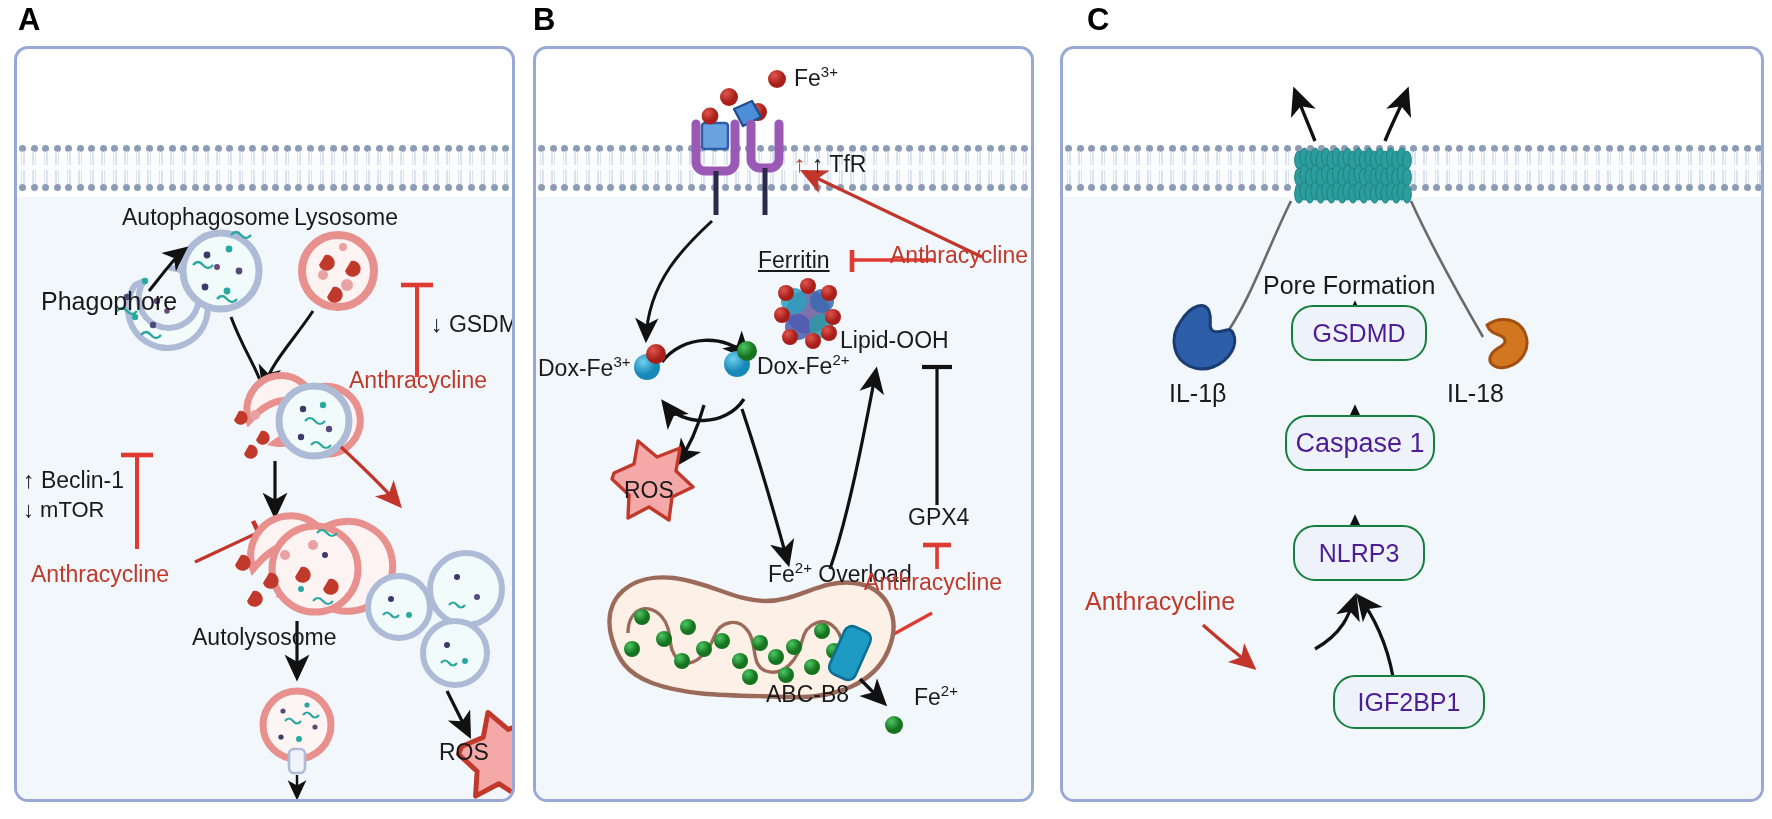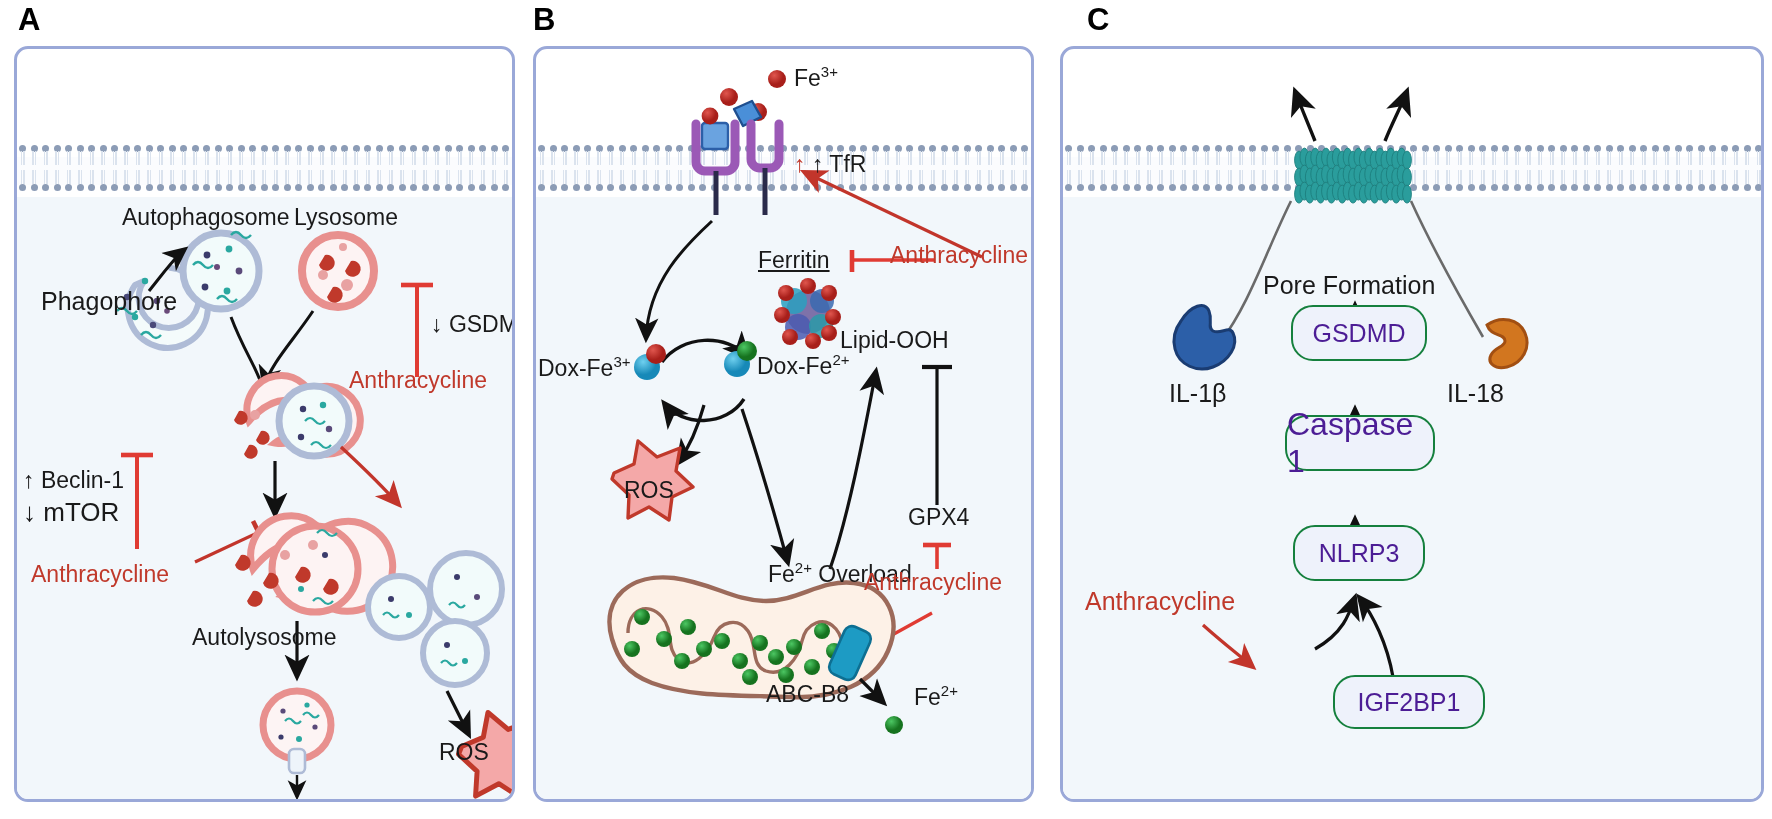--- a/index.html
+++ b/index.html
@@ -614,21 +614,21 @@
       <path d="M452,690 l14,-6 l3,-16 l13,11 l16,-6 l-3,16 l12,11 l-15,7 l-2,16 l-14,-9 l-15,8 l1,-16 l-12,-11 z" transform="translate(-8,0) scale(1.55) translate(-160,-240)" fill="#f4a8a8" stroke="#c0392b" stroke-width="3.2" stroke-linejoin="round"></path>
     </g>
   </svg>
 
   <div class="lbl" style="left:8px;top:238px;font-size:25px;margin-left:16px;">Phagophore</div>
   <div class="lbl" style="left:105px;top:155px;font-size:23px;">Autophagosome</div>
   <div class="lbl" style="left:277px;top:155px;font-size:23px;">Lysosome</div>
   <div class="lbl" style="left:414px;top:262px;font-size:23px;">↓ GSDMD</div>
   <div class="lbl red" style="left:332px;top:318px;font-size:23px;">Anthracycline</div>
   <div class="lbl" style="left:6px;top:418px;font-size:23px;">↑ Beclin-1</div>
-  <div class="lbl" style="left:6px;top:448px;font-size:26px;">↓ mTOR</div>
+  <div class="lbl" style="left:6px;top:448px;font-size:22px;">↓ mTOR</div>
   <div class="lbl red" style="left:14px;top:512px;font-size:23px;">Anthracycline</div>
   <div class="lbl" style="left:175px;top:575px;font-size:23px;">Autolysosome</div>
   <div class="lbl" style="left:422px;top:690px;font-size:23px;font-weight:500;">ROS</div>
 </div>
 
 <div class="panel-letter" style="left:533px;">B</div>
 <div class="panel" id="panelB">
 
   <div class="cytosol" style="top:148px;"></div>
 
@@ -1949,21 +1949,21 @@
     <path d="M252,600 C280,584 286,566 292,548" stroke="#111" stroke-width="3.2" fill="none" marker-end="url(#cbk)"></path>
 
     <path d="M330,628 C324,594 310,566 296,548" stroke="#111" stroke-width="3.2" fill="none" marker-end="url(#cbk)"></path>
 
     <path d="M140,576 C160,594 176,606 190,618" stroke="#c2352b" stroke-width="3.2" fill="none" marker-end="url(#crd)"></path>
   </svg>
 
   <div class="nodebox" style="left:228px;top:256px;width:132px;height:52px;font-size:25px;">
     <span>GSDMD</span>
   </div>
-  <div class="nodebox" style="left:222px;top:366px;width:146px;height:52px;font-size:32px;">
+  <div class="nodebox" style="left:222px;top:366px;width:146px;height:52px;font-size:27px;">
     <span>Caspase 1</span>
   </div>
   <div class="nodebox" style="left:230px;top:476px;width:128px;height:52px;font-size:25px;">
     <span>NLRP3</span>
   </div>
   <div class="nodebox" style="left:270px;top:626px;width:148px;height:50px;font-size:25px;justify-content:center;">
     <span>IGF2BP1</span>
   </div>
 
   <div class="lbl" style="left:200px;top:222px;font-size:25px;">Pore Formation</div>

